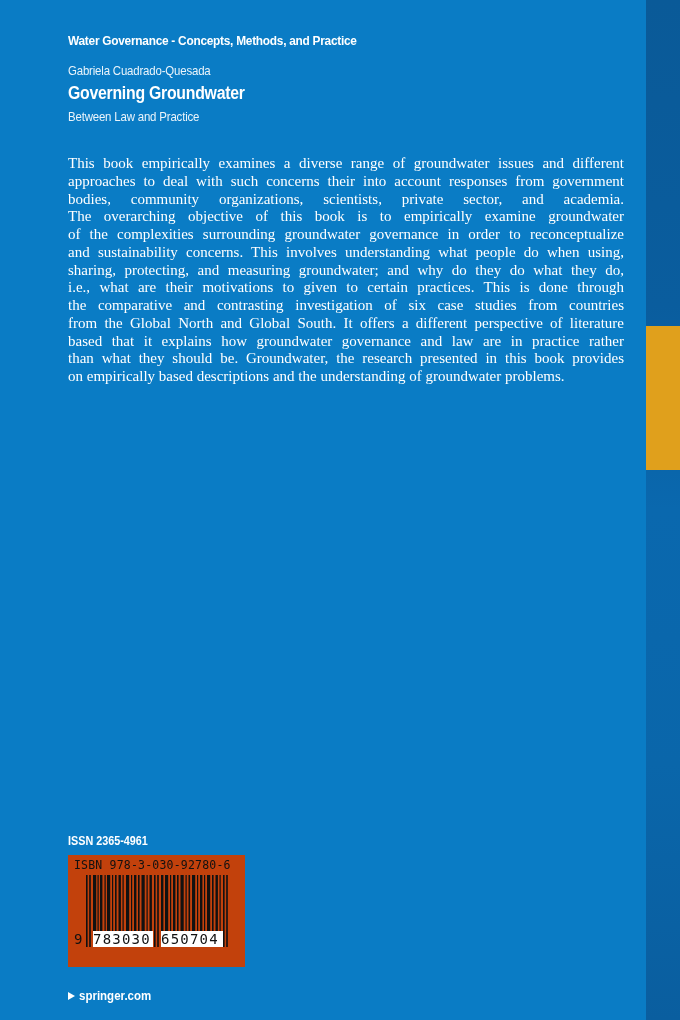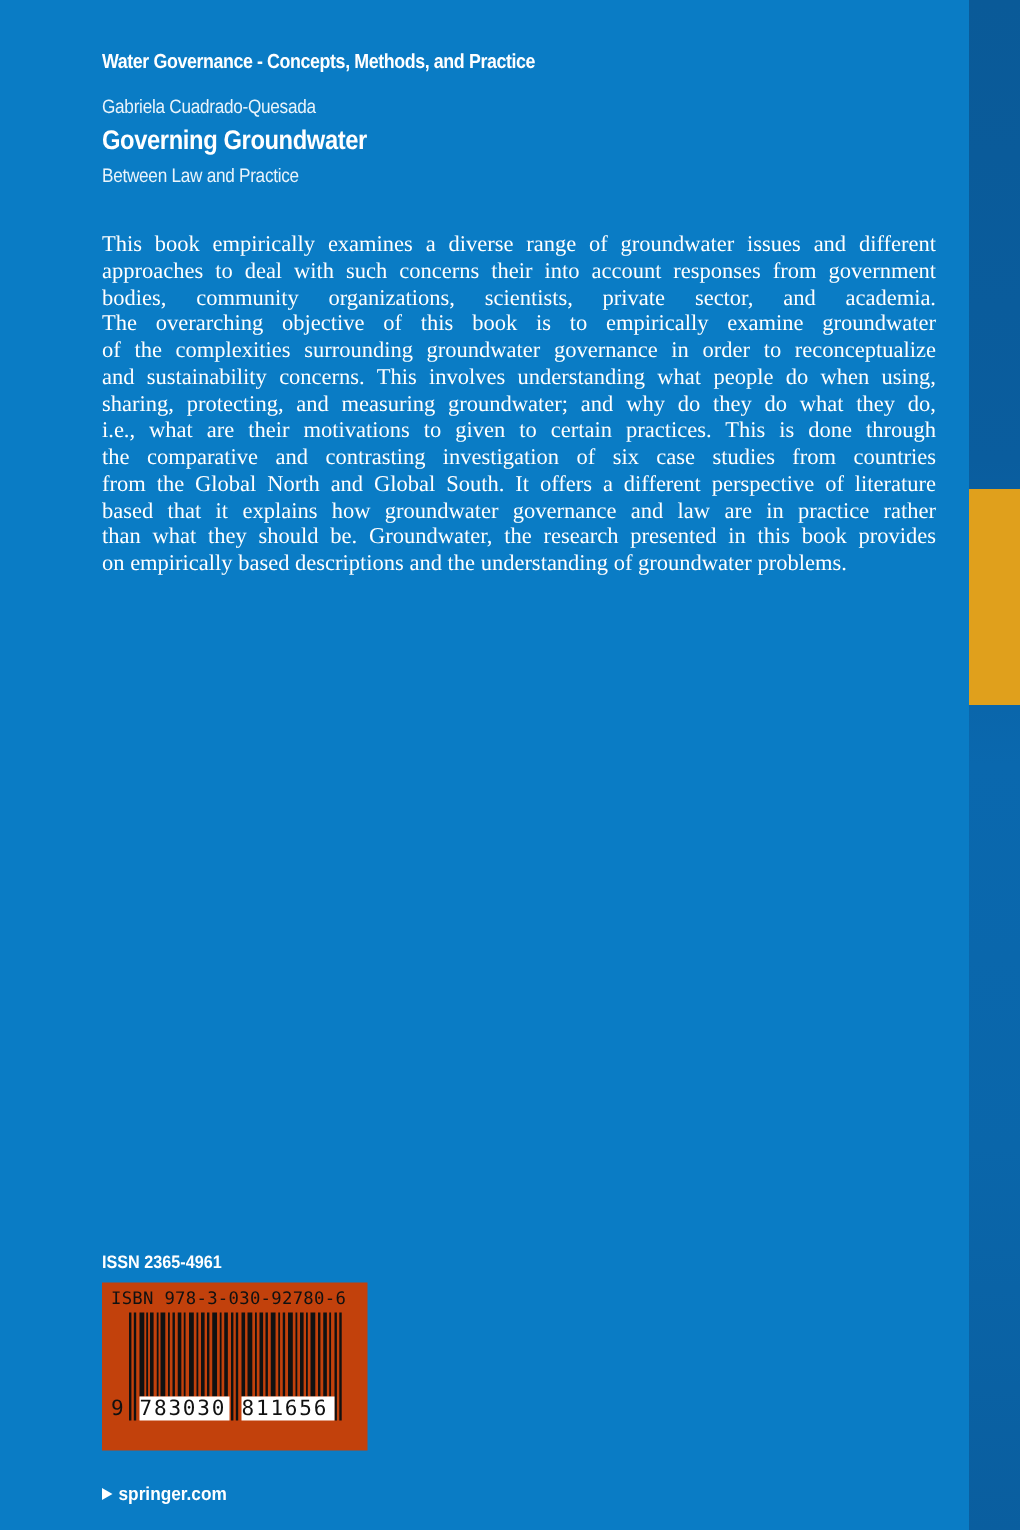--- a/index.html
+++ b/index.html
@@ -179,19 +179,19 @@
       <rect x="144" y="20" width="1.6" height="56"></rect>
       <rect x="147.5" y="20" width="2.4" height="56"></rect>
       <rect x="151.5" y="20" width="1.2" height="56"></rect>
 
       <rect x="155" y="20" width="1.6" height="72"></rect>
       <rect x="158.2" y="20" width="1.6" height="72"></rect>
     </g>
   </svg>
   <div class="ean-first">9</div>
   <div class="ean-left">783030</div>
-  <div class="ean-right">811656</div>
+  <div class="ean-right">650704</div>
 </div>
 
 <div class="springer">
   <span class="arrow"></span>
   <span class="txt">springer.com</span>
 </div>
 
 </body></html>

